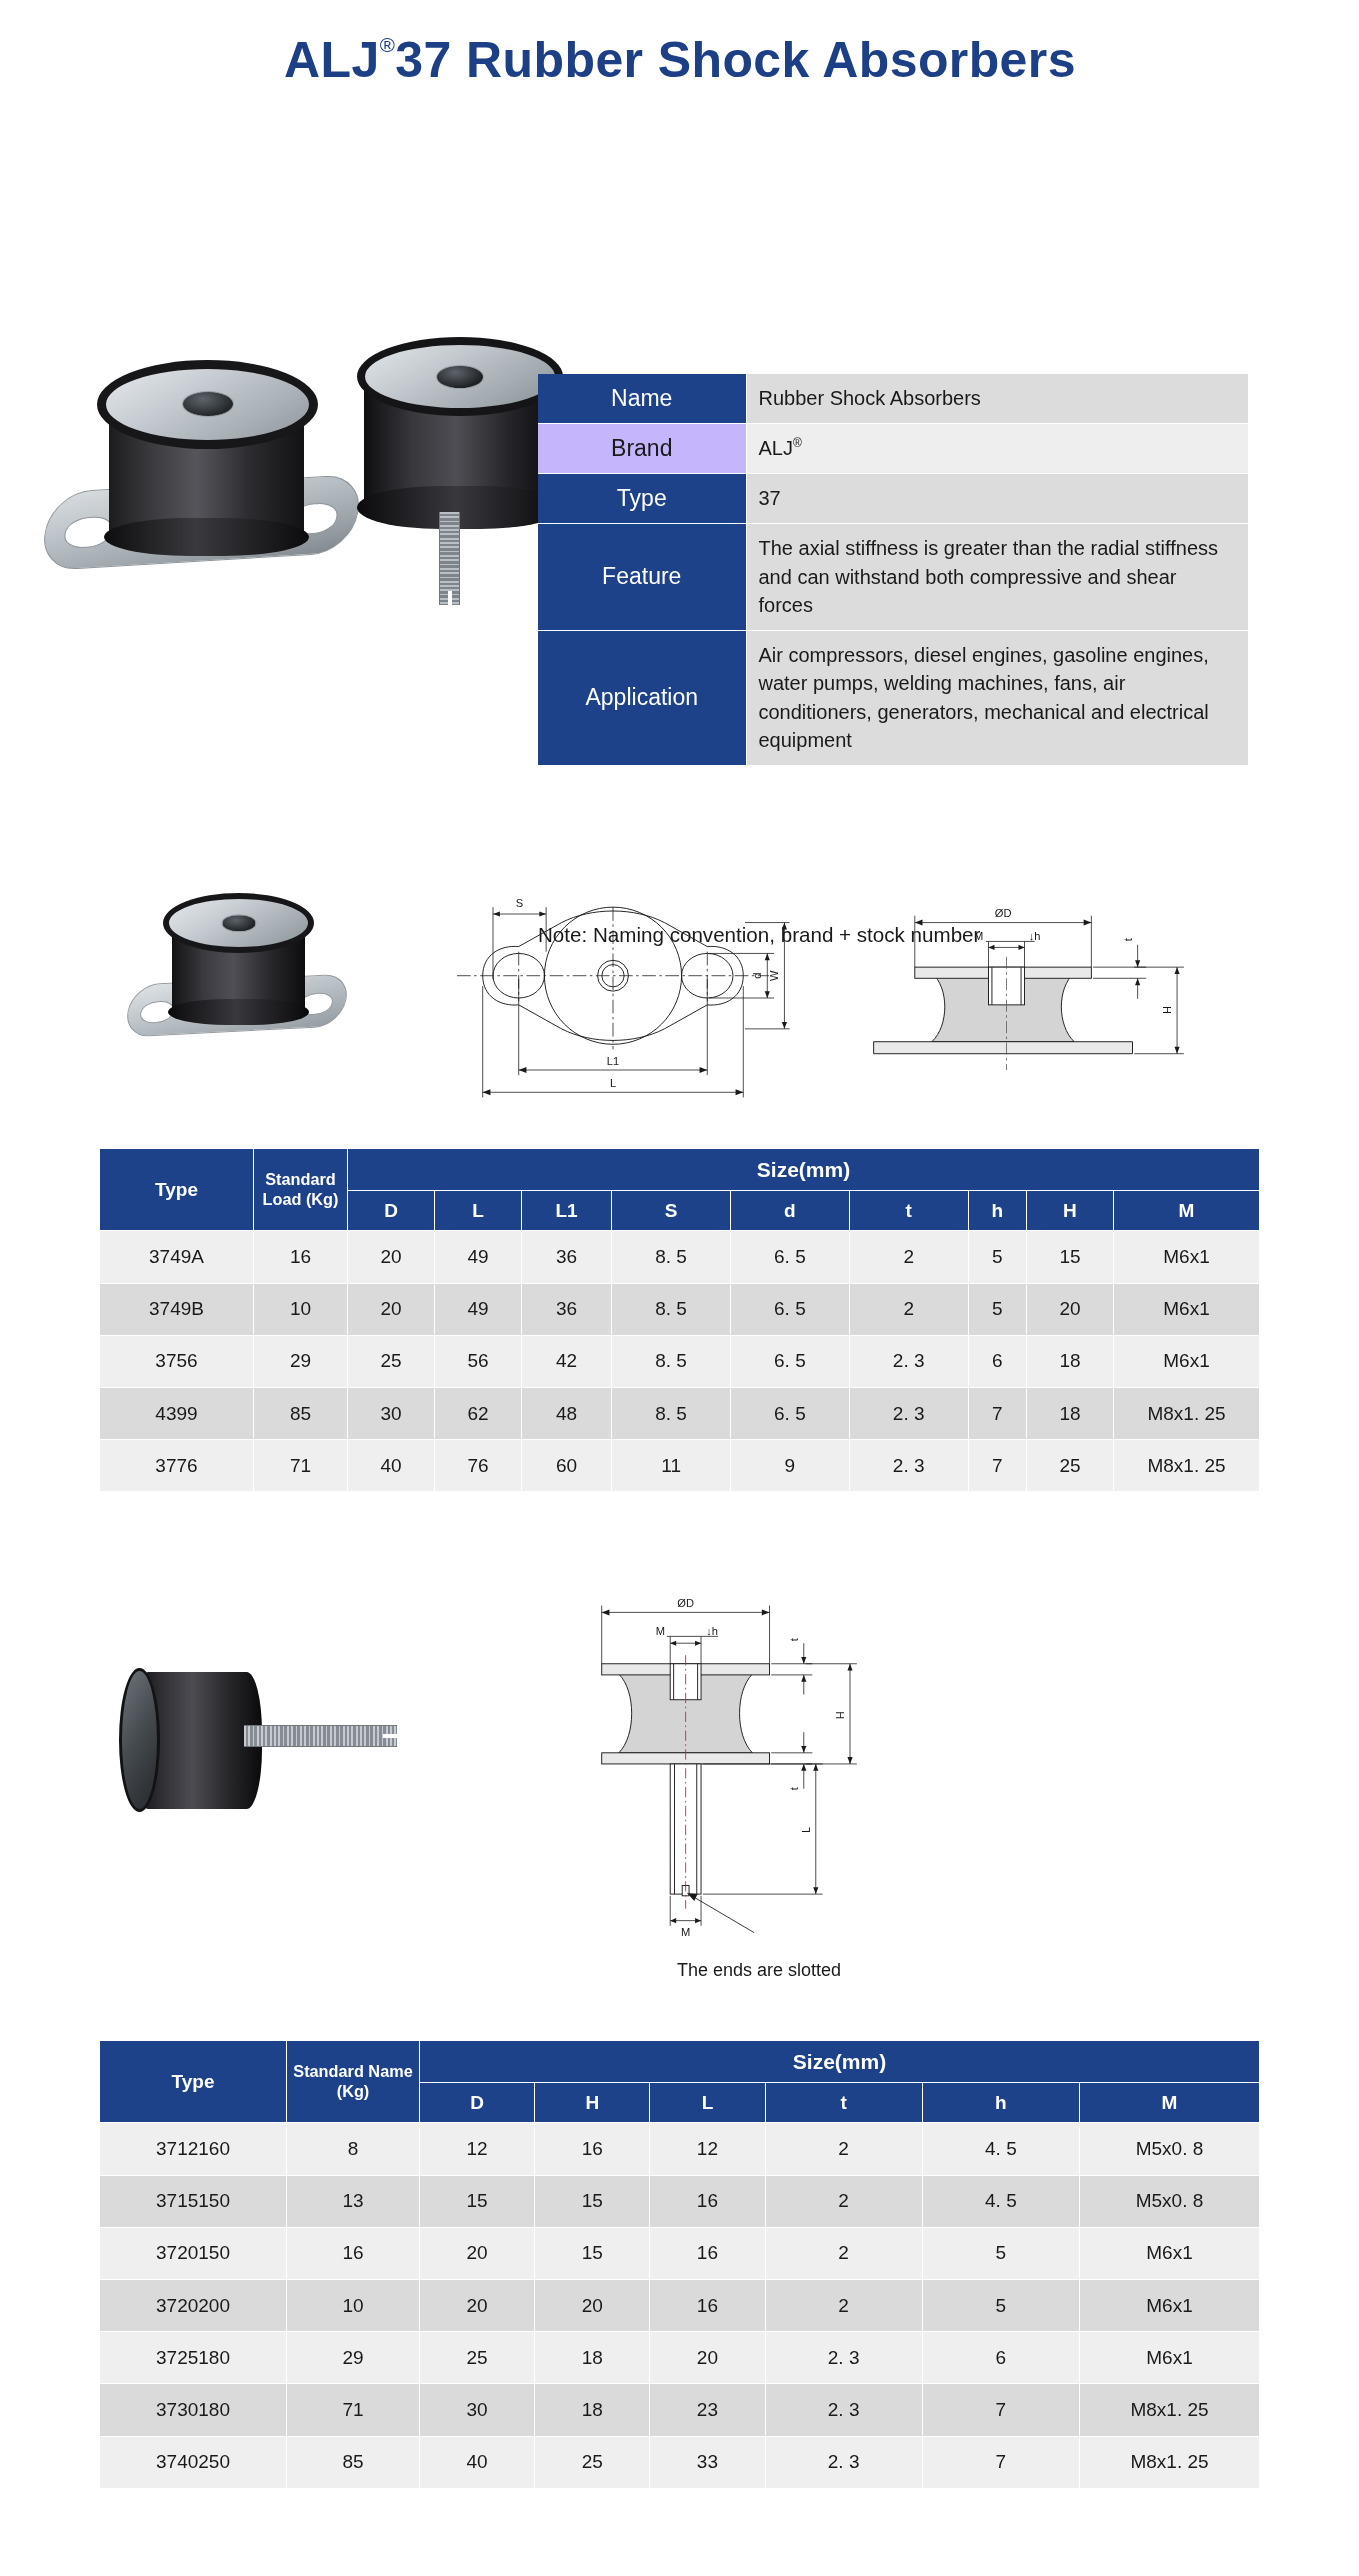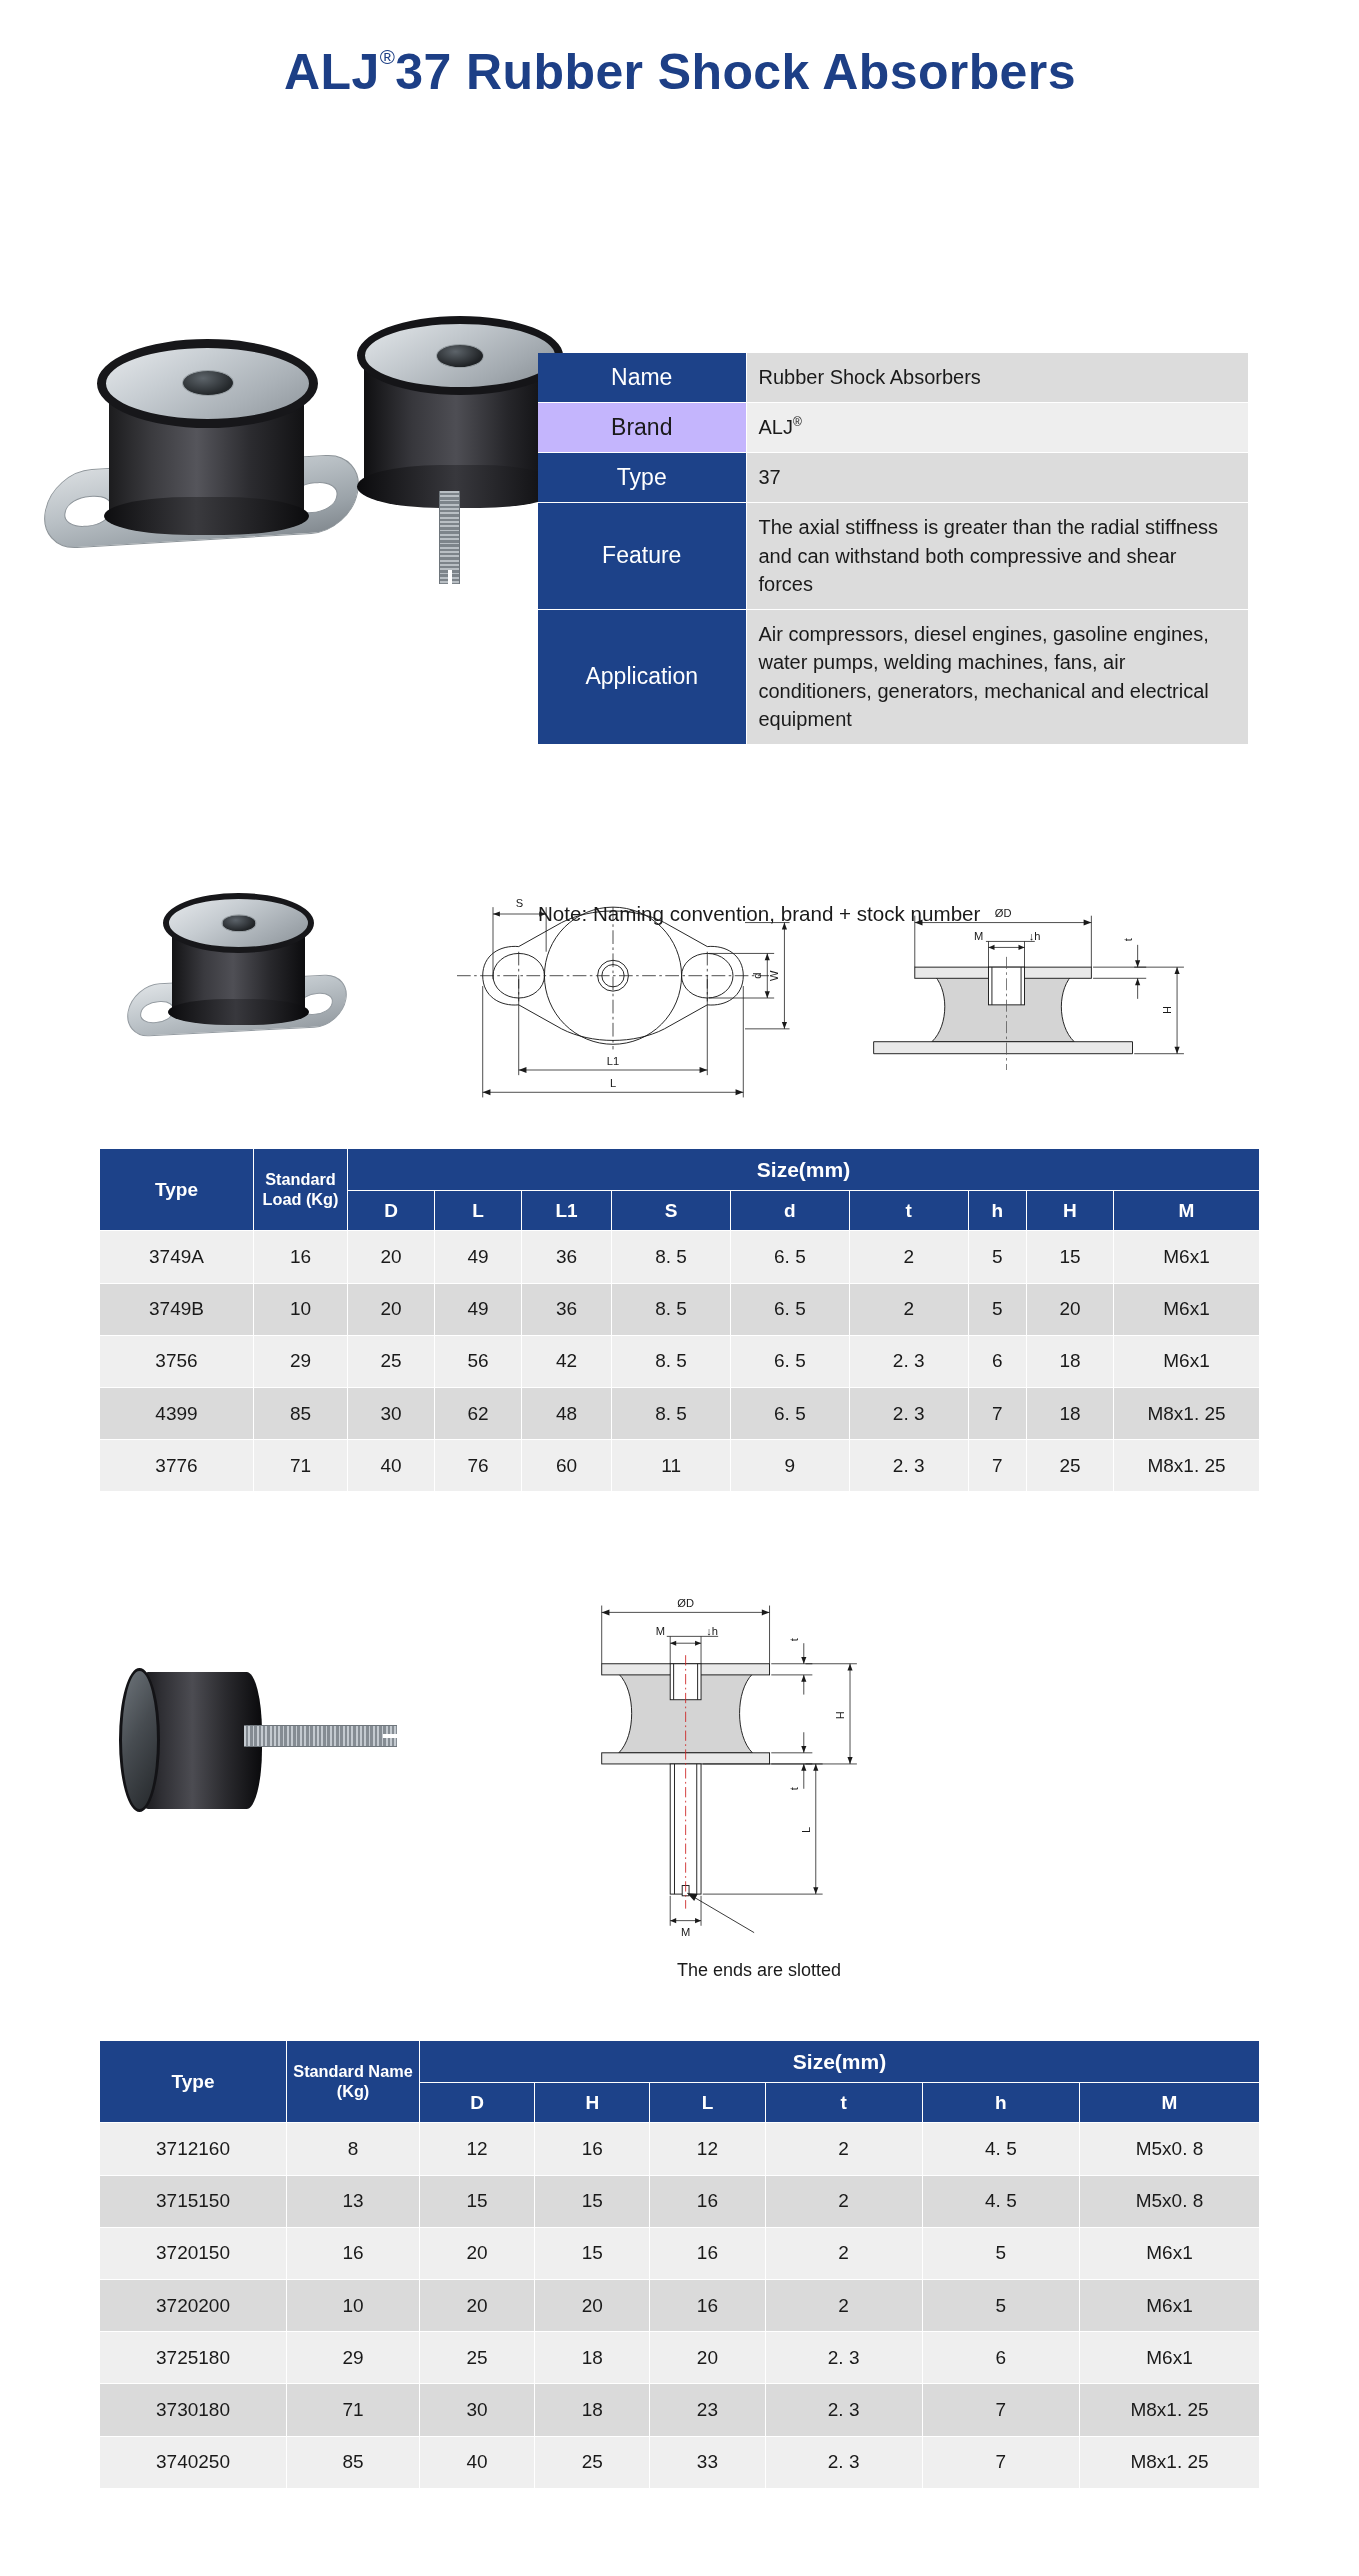--- a/index.html
+++ b/index.html
@@ -17,36 +17,36 @@
     overflow: hidden;
   }
 
   
   .title {
     text-align: center;
     color: #1d3f86;
     font-size: 50px;
     font-weight: bold;
     letter-spacing: 0.4px;
-    padding-top: 46px;
+    padding-top: 34px;
     line-height: 1.05;
     white-space: nowrap;
   }
   .title .reg {
     font-size: 20.6px;
     vertical-align: super;
     font-weight: normal;
     position: relative;
     top: -6.9px;
   }
 
   
   .hero {
     position: absolute;
-    top: 158px;
+    top: 179px;
     left: 0;
     width: 1216px;
     height: 617px;
   }
 
   
   .photo-flanged {
     position: absolute;
     left: 47px;
     top: 167px;

